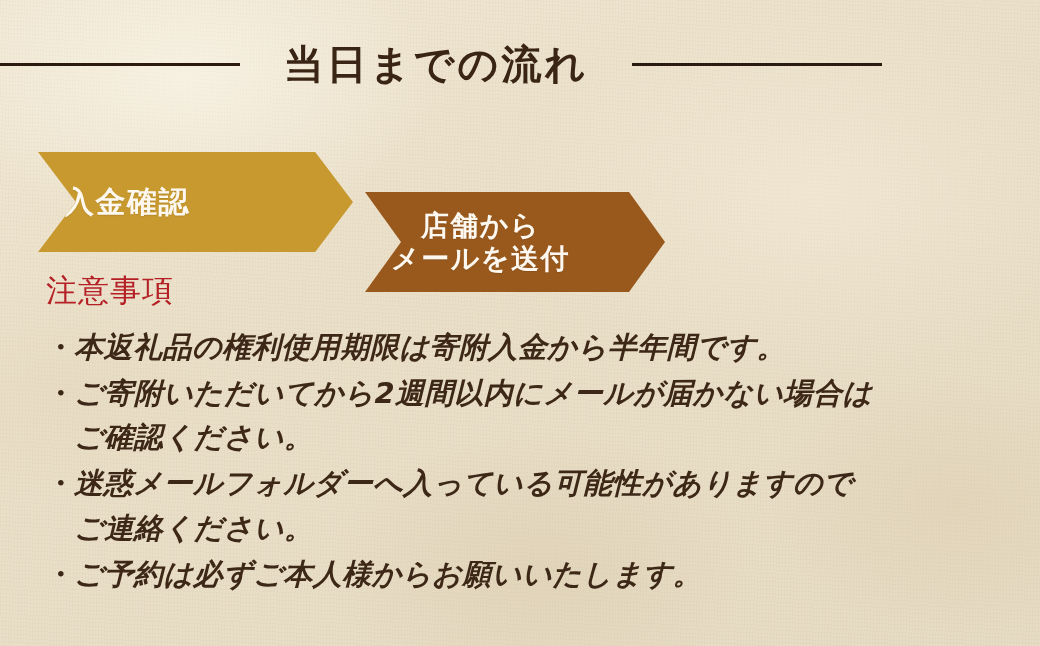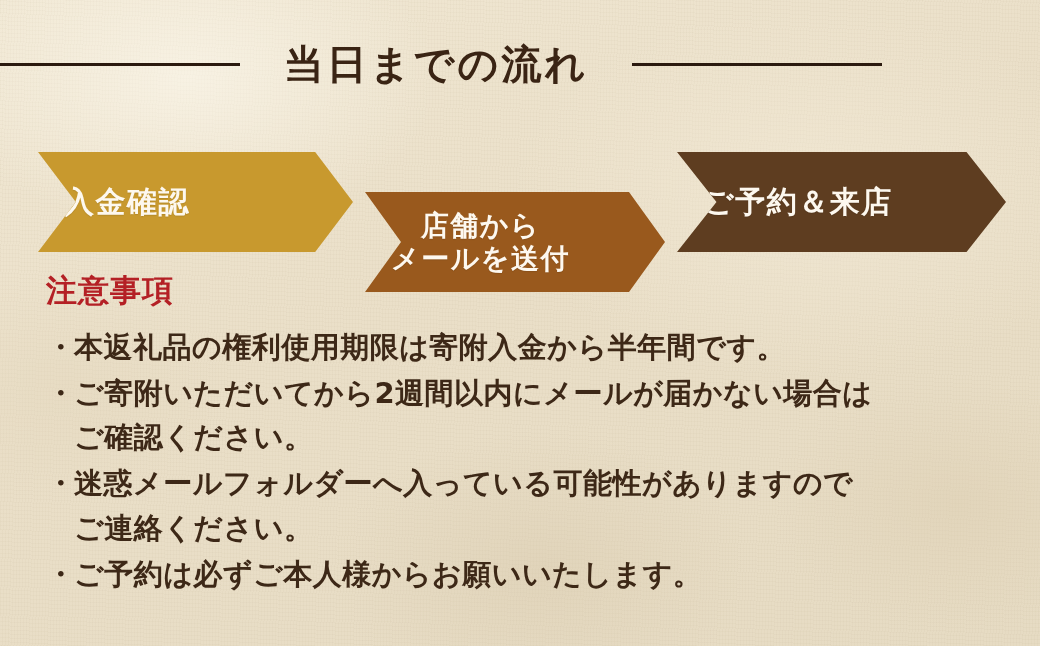--- a/index.html
+++ b/index.html
@@ -98,21 +98,21 @@
 
   
   .notice {
     position: absolute;
     left: 46px;
     top: 272px;
     width: 960px;
   }
   .notice-heading {
     font-size: 31px;
-    font-weight: 700;
+    font-weight: 400;
     color: #b42025;
     letter-spacing: 1px;
     line-height: 1.2;
     margin: 0 0 16px 0;
   }
   .notice-list {
     list-style: none;
     margin: 0;
     padding: 0;
   }
@@ -129,43 +129,41 @@
   .bullet {
     flex: 0 0 auto;
     width: 28px;
     color: #3d2817;
     font-size: 29px;
     line-height: 1.52;
   }
   .item-text {
     flex: 1 1 auto;
     white-space: pre-line;
+    font-style: italic;
   }
 </style>
 </head>
 <body>
 
 <div id="poster">
 
   <div class="title-row">
     <span class="title-rule"></span>
     <span class="title-text">当日までの流れ</span>
     <span class="title-rule"></span>
   </div>
 
   <div class="steps">
     <div class="step step-1">
       <span class="step-label">入金確認</span>
     </div>
     <div class="step step-2">
       <span class="step-label">店舗から
 メールを送付</span>
-    </div>
-    <div class="step step-3">
-      <span class="step-label">ご予約＆来店</span>
     </div>
   </div>
 
   <div class="notice">
     <div class="notice-heading">注意事項</div>
     <ul class="notice-list">
       <li class="notice-item">
         <span class="bullet">・</span>
         <span class="item-text">本返礼品の権利使用期限は寄附入金から半年間です。</span>
       </li>

